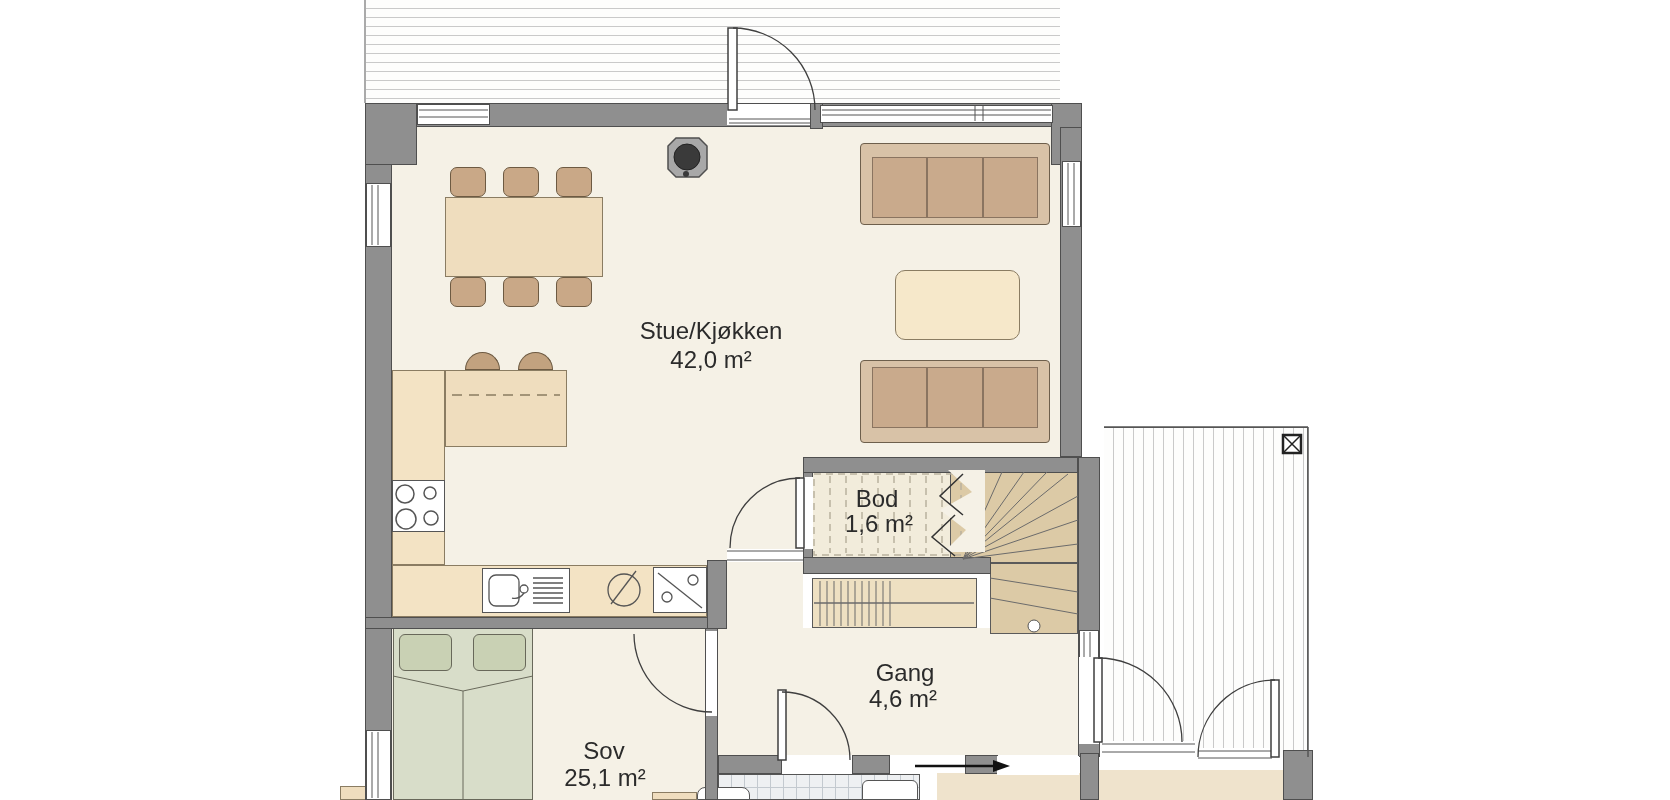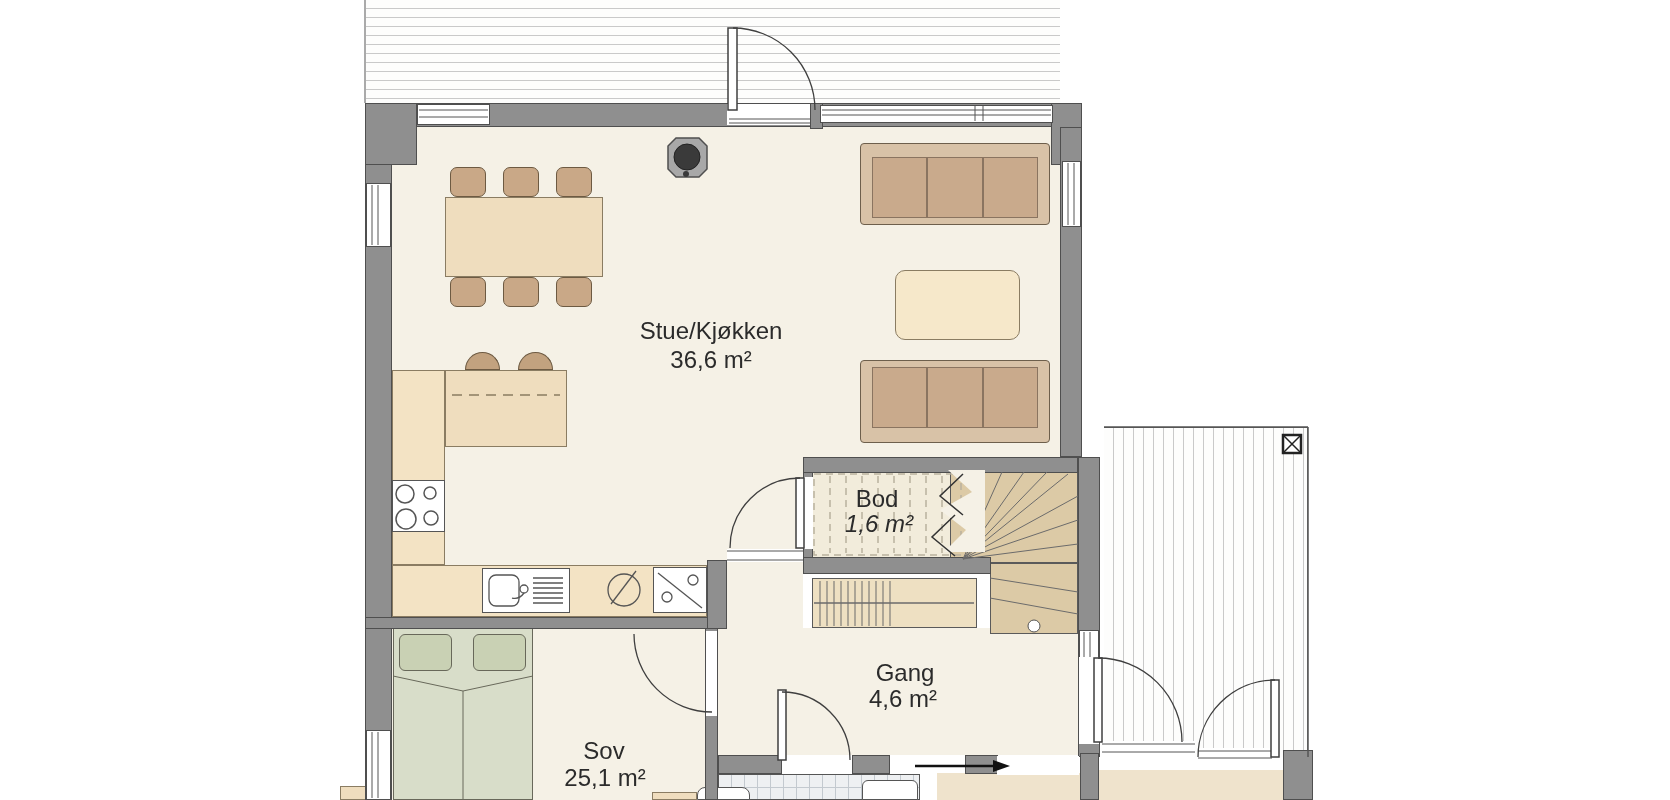--- a/index.html
+++ b/index.html
@@ -242,21 +242,21 @@
       <path d="M963,474 L940,496 L963,515 M955,515 L932,537 L955,556" stroke="#333" stroke-width="1.5" fill="none"></path>
     </g>
 
     <g>
       <path d="M915,766 H993" stroke="#111" stroke-width="2.5" fill="none"></path>
       <polygon points="993,760 1010,766 993,772" fill="#111"></polygon>
     </g>
   </svg>
 
   <div class="lbl" style="left:711px;top:331px;">Stue/Kjøkken</div>
-  <div class="lbl" style="left:711px;top:360px;">36,6 m²</div>
+  <div class="lbl" style="left:711px;top:360px;">42,0 m²</div>
   <div class="lbl" style="left:877px;top:499px;">Bod</div>
-  <div class="lbl" style="left:879px;top:524px;font-style:italic;">1,6 m²</div>
+  <div class="lbl" style="left:879px;top:524px;">1,6 m²</div>
   <div class="lbl" style="left:905px;top:673px;">Gang</div>
   <div class="lbl" style="left:903px;top:699px;">4,6 m²</div>
   <div class="lbl" style="left:604px;top:751px;">Sov</div>
   <div class="lbl" style="left:605px;top:778px;">25,1 m²</div>
 
 </div>
 
 </body></html>

